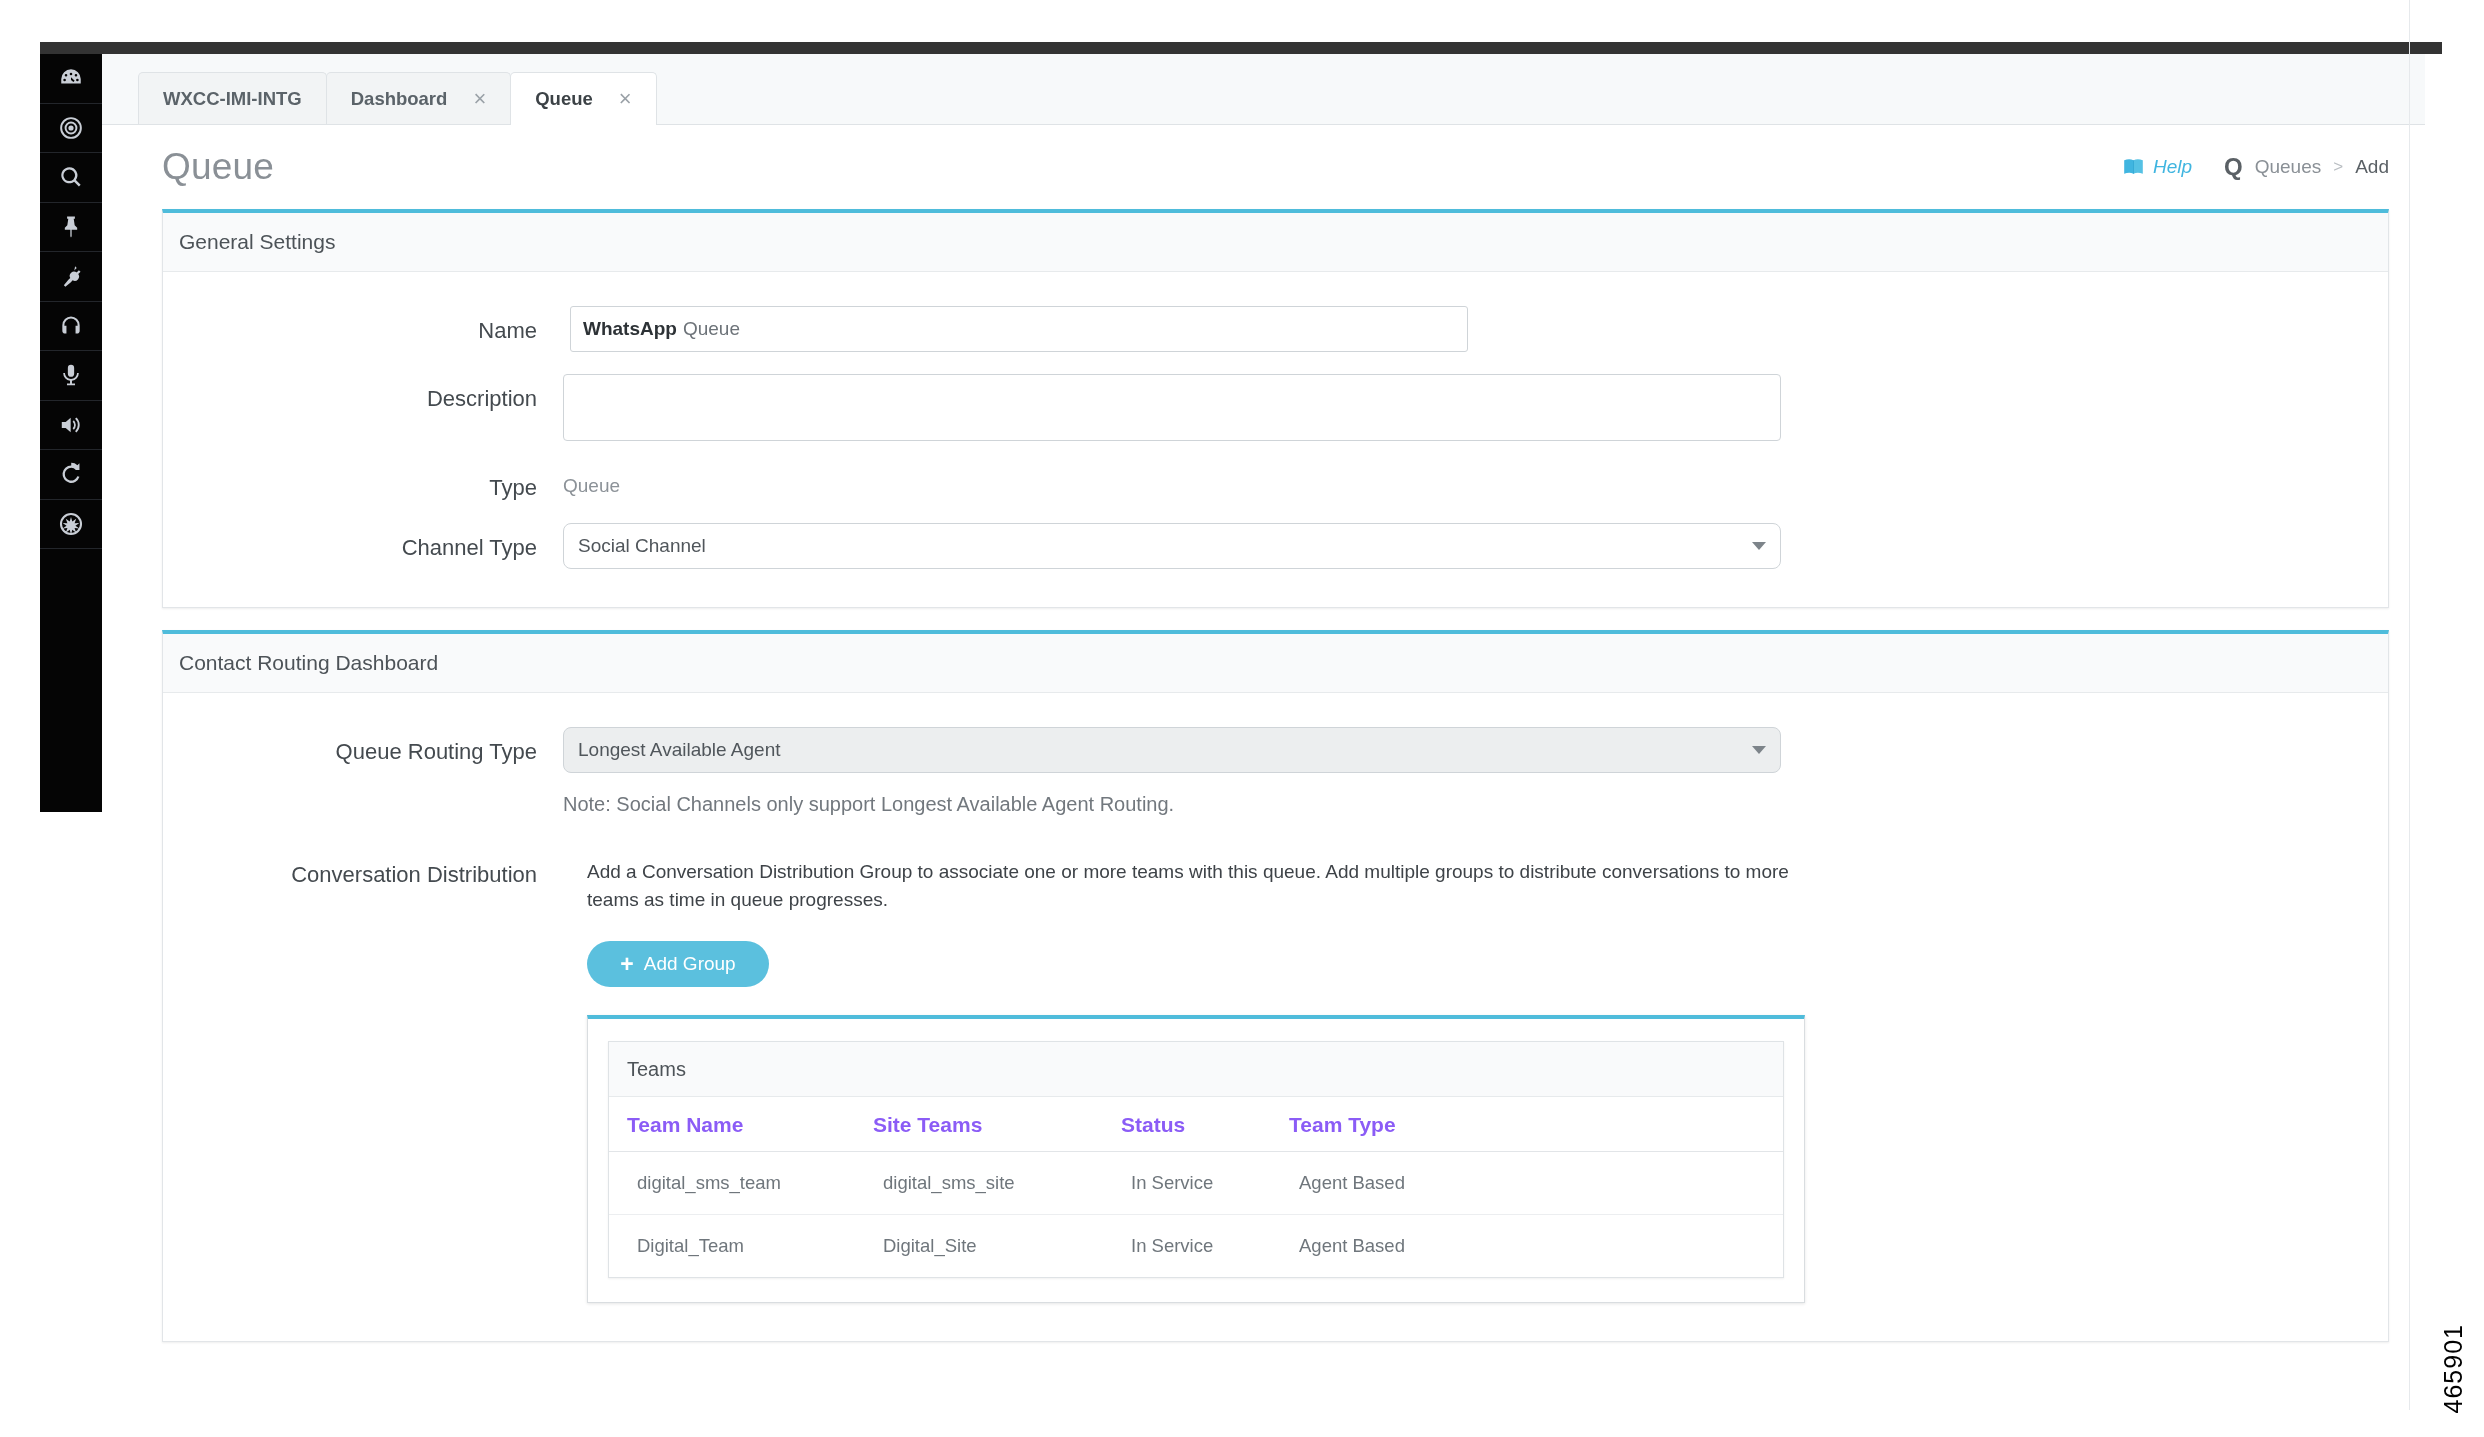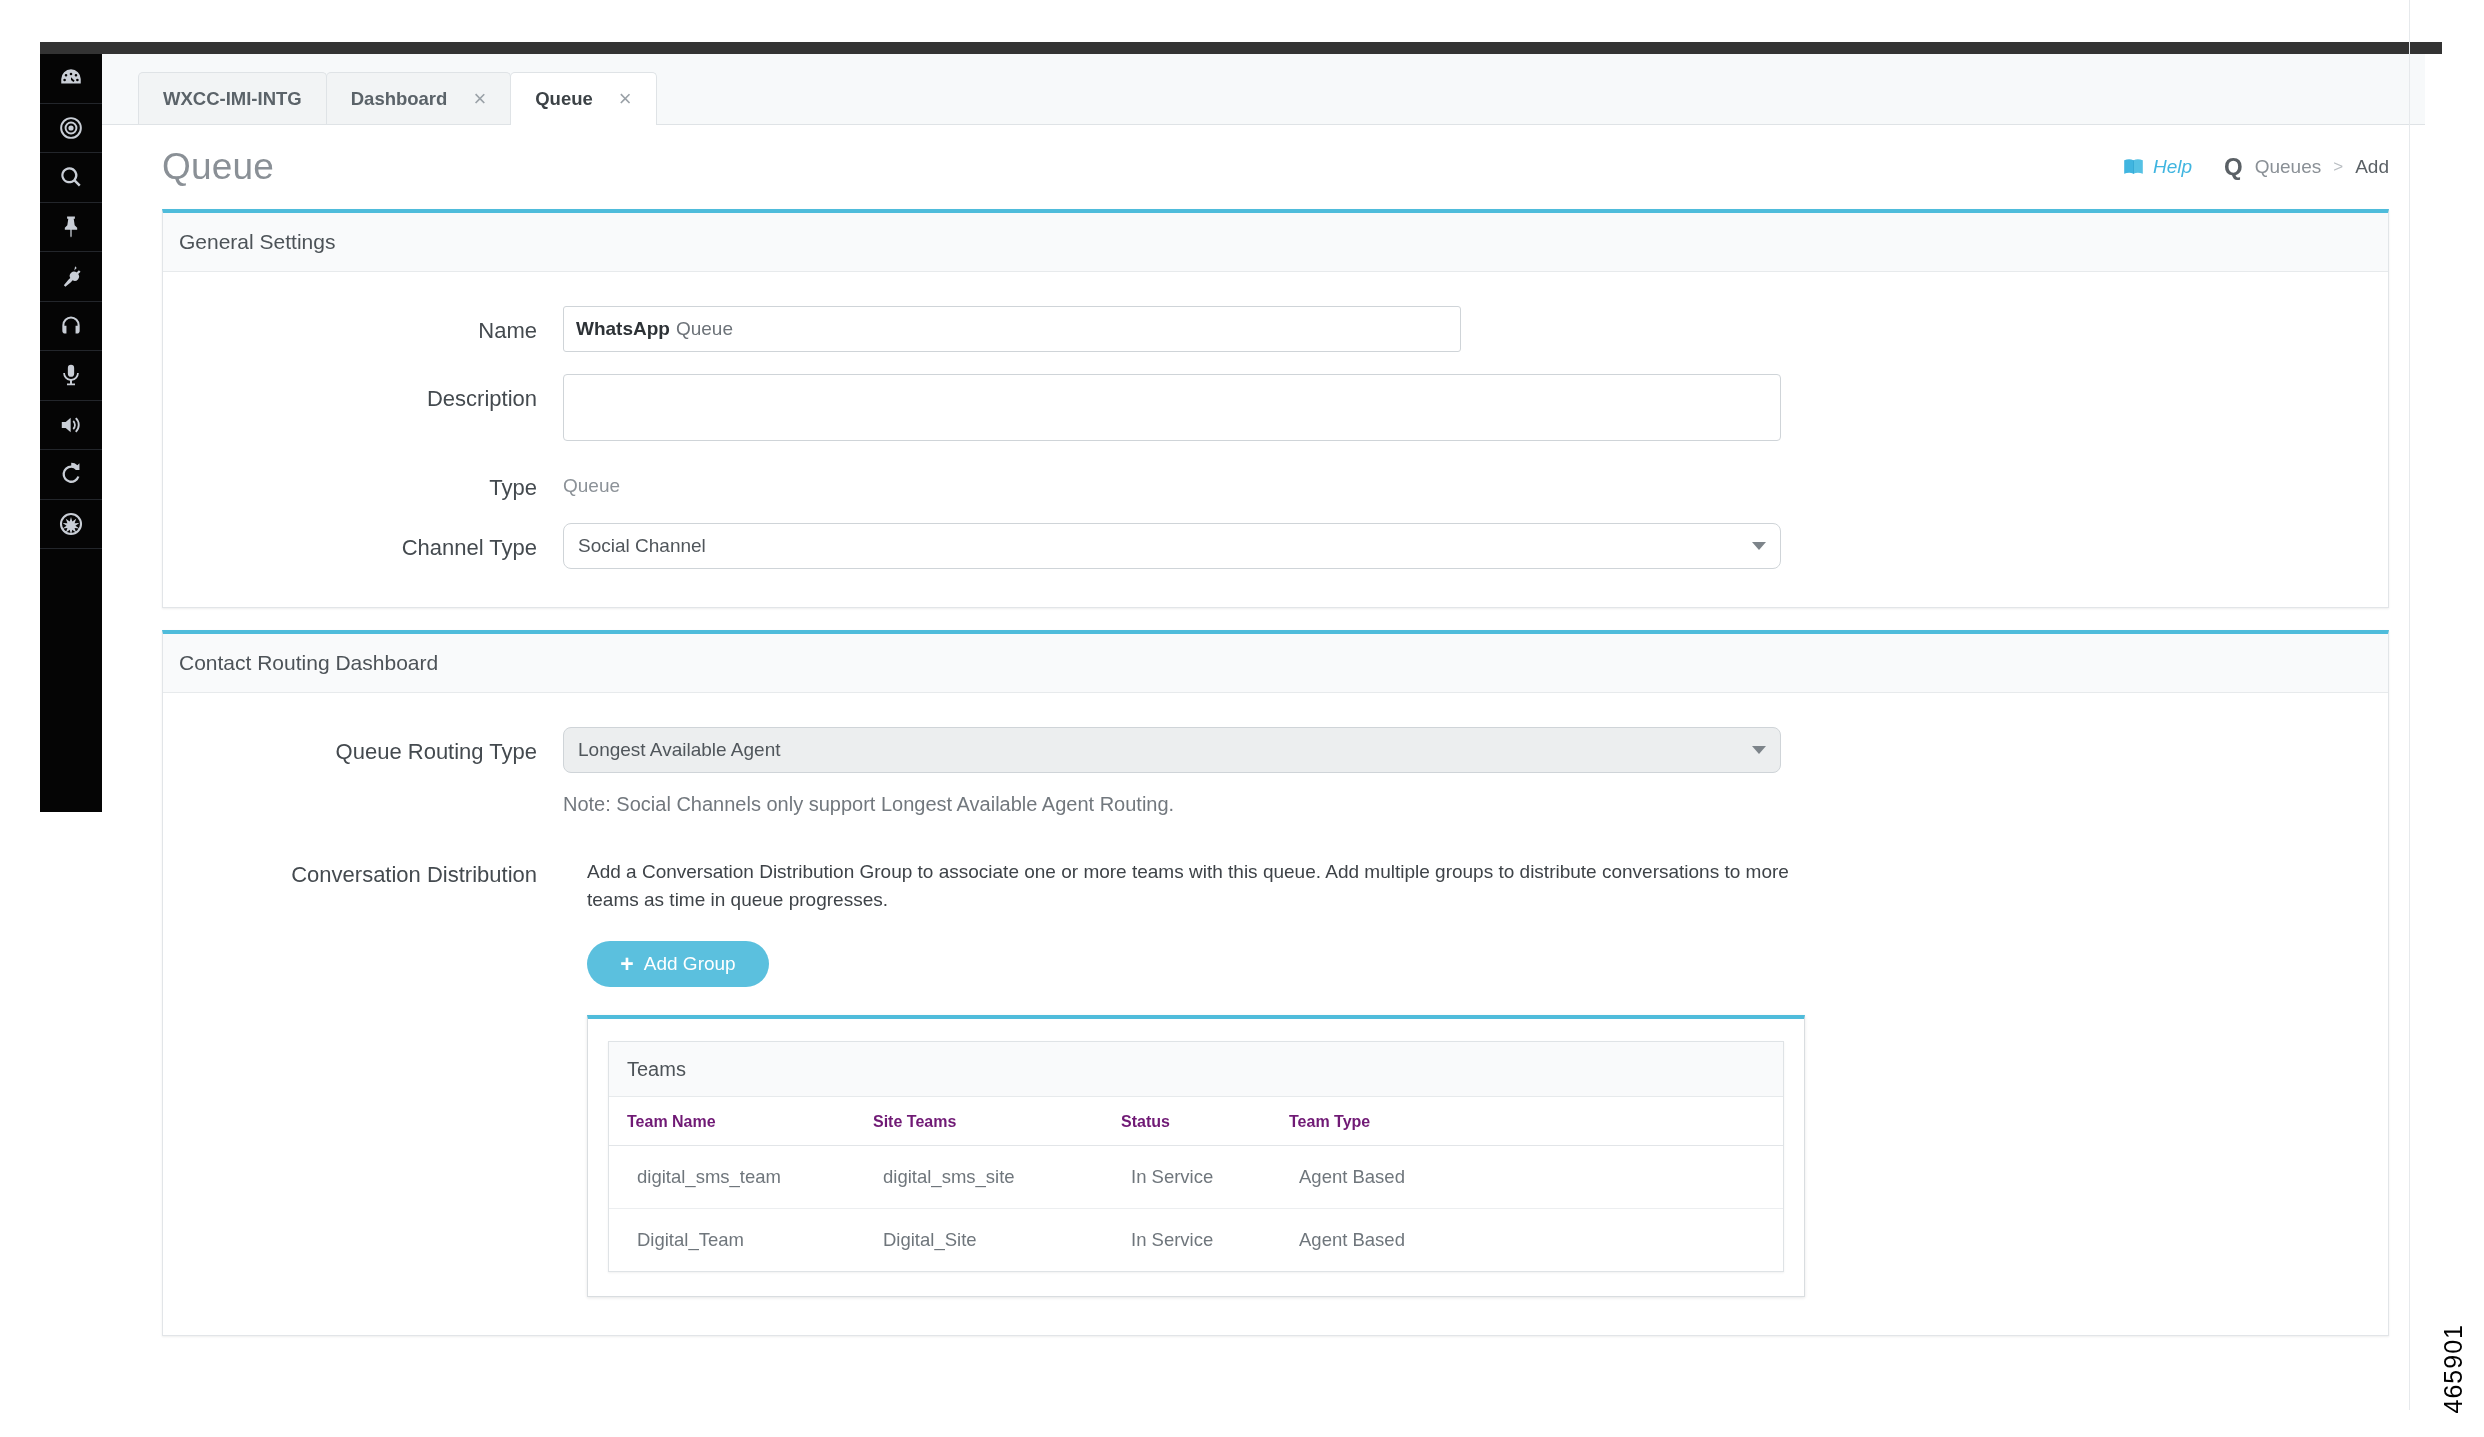--- a/index.html
+++ b/index.html
@@ -208,20 +208,21 @@
     border: 1px solid #cfd4d8;
     border-radius: 3px;
     background: #fff;
     font-size: 19px;
     color: #444a4f;
     padding: 0 12px;
     box-sizing: border-box;
     display: flex;
     align-items: center;
     font-family: "Liberation Sans", sans-serif;
+    margin-left: 7px;
   }
   .txt-input .val-strong { font-weight: bold; color: #2d3236; }
   .txt-input .val-light { color: #6d7379; margin-left: 6px; }
 
   .txt-area {
     width: 1218px;
     height: 67px;
     border: 1px solid #cfd4d8;
     border-radius: 4px;
     background: #fff;
@@ -347,24 +348,24 @@
     color: #4d5358;
   }
   table.teams-table {
     width: 100%;
     border-collapse: collapse;
     font-size: 18.5px;
   }
   table.teams-table th {
     text-align: left;
     font-weight: bold;
-    color: #701a75;
+    color: #8b5cf6;
     padding: 16px 0 14px 0;
     border-bottom: 1px solid #e2e5e8;
-    font-size: 16px;
+    font-size: 21px;
   }
   table.teams-table td {
     color: #6f767c;
     padding: 20px 0 20px 0;
     border-bottom: 1px solid #eceef0;
   }
   table.teams-table tr:last-child td { border-bottom: none; }
   .col1 { width: 246px; padding-left: 18px !important; }
   .col1-cell { padding-left: 28px !important; }
   .col2 { width: 248px; }

